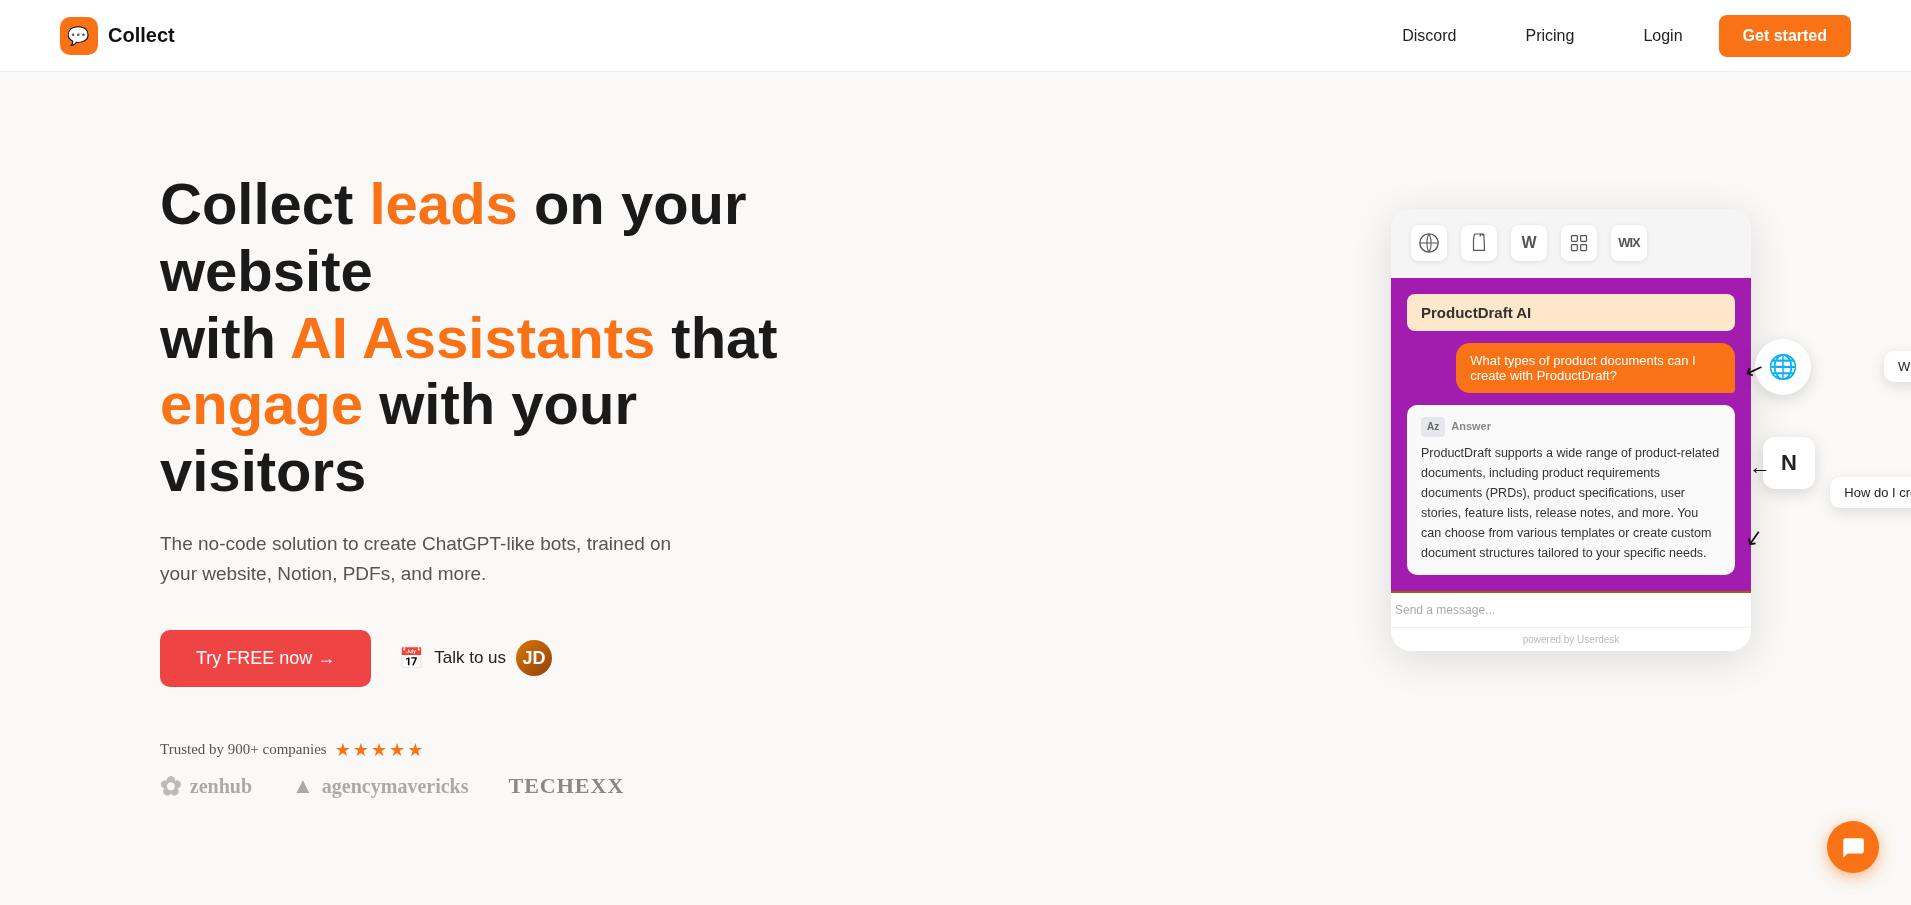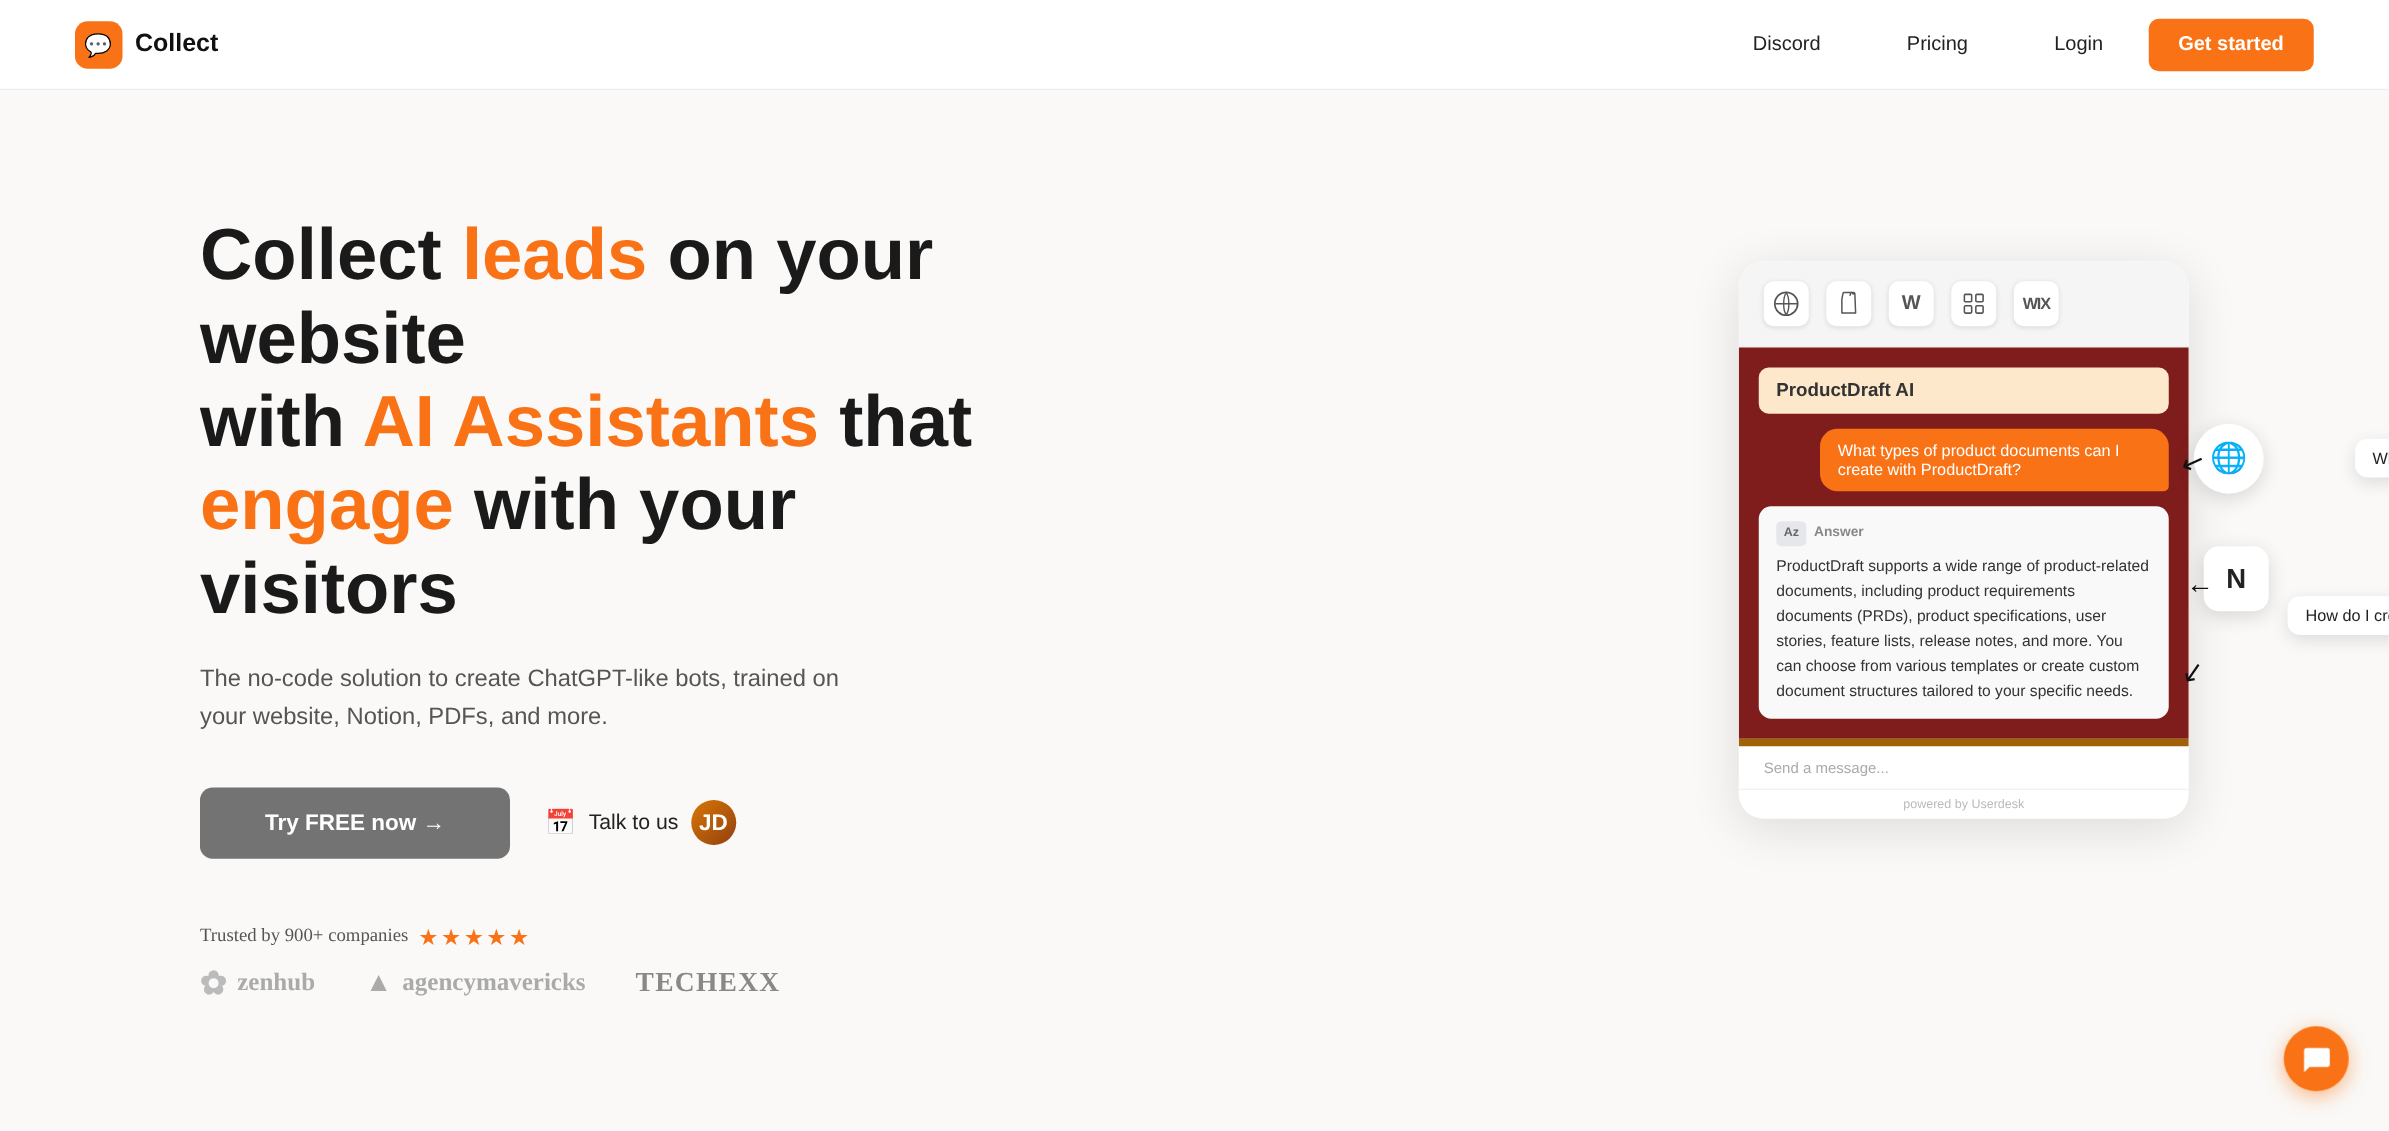--- a/index.html
+++ b/index.html
@@ -91,27 +91,27 @@
       margin-bottom: 40px;
       max-width: 520px;
     }
     .hero-actions {
       display: flex;
       align-items: center;
       gap: 28px;
       margin-bottom: 52px;
     }
     .btn-try-free {
-      background: #737373;
+      background: #ef4444;
       color: #fff;
       border: none;
       border-radius: 10px;
-      padding: 18px 52px;
+      padding: 18px 36px;
       font-size: 18px;
-      font-weight: 700;
+      font-weight: 400;
       cursor: pointer;
       display: flex;
       align-items: center;
       gap: 10px;
     }
     .talk-to-us {
       display: flex;
       align-items: center;
       gap: 10px;
       font-size: 17px;
@@ -203,21 +203,21 @@
     .platform-icon {
       width: 36px; height: 36px;
       border-radius: 8px;
       display: flex; align-items: center; justify-content: center;
       font-size: 18px;
       background: #fff;
       box-shadow: 0 1px 4px rgba(0,0,0,0.1);
     }
     .chat-body {
       padding: 16px;
-      background: #7f1d1d;
+      background: #a21caf;
     }
     .chat-header-bar {
       background: #fde8cc;
       border-radius: 8px;
       padding: 10px 14px;
       font-weight: 700;
       font-size: 15px;
       color: #333;
       margin-bottom: 12px;
     }
@@ -250,22 +250,22 @@
     }
     .answer-badge {
       background: #e5e7eb;
       border-radius: 4px;
       padding: 2px 6px;
       font-size: 10px;
       font-weight: 800;
       color: #666;
     }
     .chat-input-bar {
-      border-top: 6px solid #a16207;
-      padding: 10px 20px;
+      border-top: 2px solid #a16207;
+      padding: 10px 4px;
       font-size: 12px;
       color: #aaa;
     }
     .chat-footer-brand {
       text-align: center;
       font-size: 10px;
       color: #bbb;
       padding: 6px;
       border-top: 1px solid #f0f0f0;
     }

